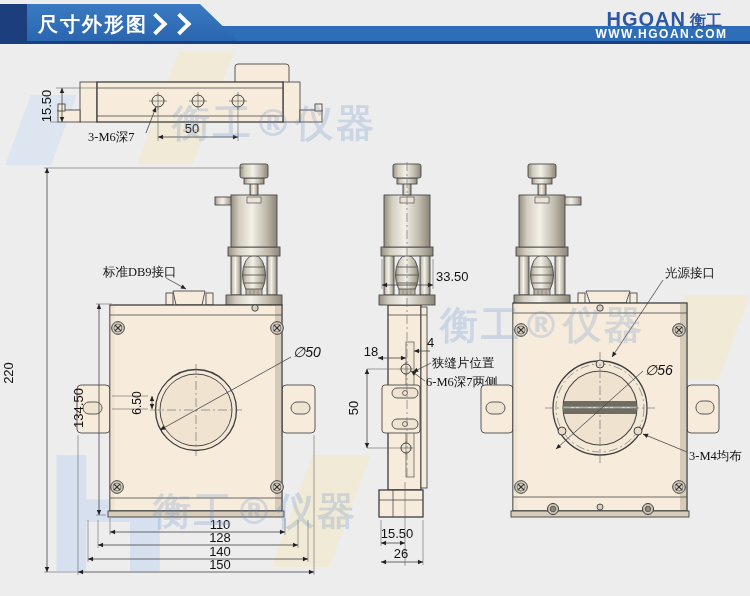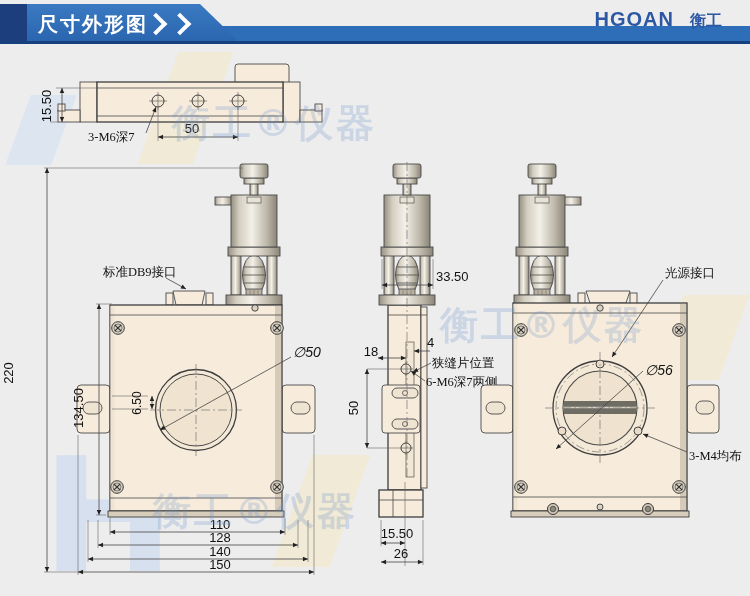--- a/index.html
+++ b/index.html
@@ -13,21 +13,21 @@
             background:linear-gradient(#3a7ac2,#2a66af);
             clip-path:polygon(0 0,200px 0,238px 100%,0 100%);}
   .hdr .navyblock{position:absolute;left:0;top:0;width:27px;height:37px;background:#1c3e7c;}
   .hdr .title{position:absolute;left:38px;top:7px;color:#fff;font-size:20px;font-weight:bold;
               letter-spacing:2px;font-family:"Liberation Sans",sans-serif;}
   .chev{position:absolute;top:12px;width:12px;height:12px;border-top:4px solid #fff;
         border-right:4px solid #fff;transform:rotate(45deg);}
   .chev.c1{left:148px;} .chev.c2{left:172px;}
   .logo{position:absolute;right:28px;top:8px;color:#2b57a4;font-weight:bold;
         font-size:20px;letter-spacing:1px;white-space:nowrap;}
-  .logo .cn{font-size:16px;letter-spacing:0;margin-left:16px;}
+  .logo .cn{font-size:16px;letter-spacing:0;margin-left:4px;}
   .site{position:absolute;left:573px;top:27px;width:177px;text-align:center;color:#fff;
         font-size:12px;font-weight:bold;letter-spacing:1.5px;line-height:14px;}
   
   .bigH{position:absolute;color:#d7e0ef;font-weight:bold;font-family:"DejaVu Sans",sans-serif;
         pointer-events:none;z-index:0;}
   .band{position:absolute;background:#f1ead6;transform:skewX(-20deg);pointer-events:none;z-index:0;}
   .bandblue{position:absolute;background:#dde5f1;transform:skewX(-20deg);pointer-events:none;z-index:0;}
   
   svg.draw{position:absolute;left:0;top:50px;z-index:1;}
   .o {stroke:#3e3e3e;stroke-width:1.3;fill:#f7ecdc;}
@@ -59,20 +59,21 @@
 <div class="hdr">
   <div class="strip"></div>
   <div class="darkline"></div>
   <div class="tab">
     <div class="navyblock"></div>
     <div class="title">尺寸外形图</div>
     <span class="chev c1"></span>
     <span class="chev c2"></span>
   </div>
   <div class="logo"><span>HGOAN</span><span class="cn">衡工</span></div>
+  <div class="site">WWW.HGOAN.COM</div>
 </div>
 
 <svg class="draw" width="750" height="546" viewBox="0 50 750 546">
   <defs>
     <linearGradient id="gm" x1="0" y1="0" x2="1" y2="0">
       <stop offset="0" stop-color="#958f82"></stop>
         <stop offset="0.18" stop-color="#d4cec1"></stop>
       <stop offset="0.45" stop-color="#f3f0e8"></stop>
         <stop offset="0.78" stop-color="#bdb7a9"></stop>
       <stop offset="1" stop-color="#8b8578"></stop>

